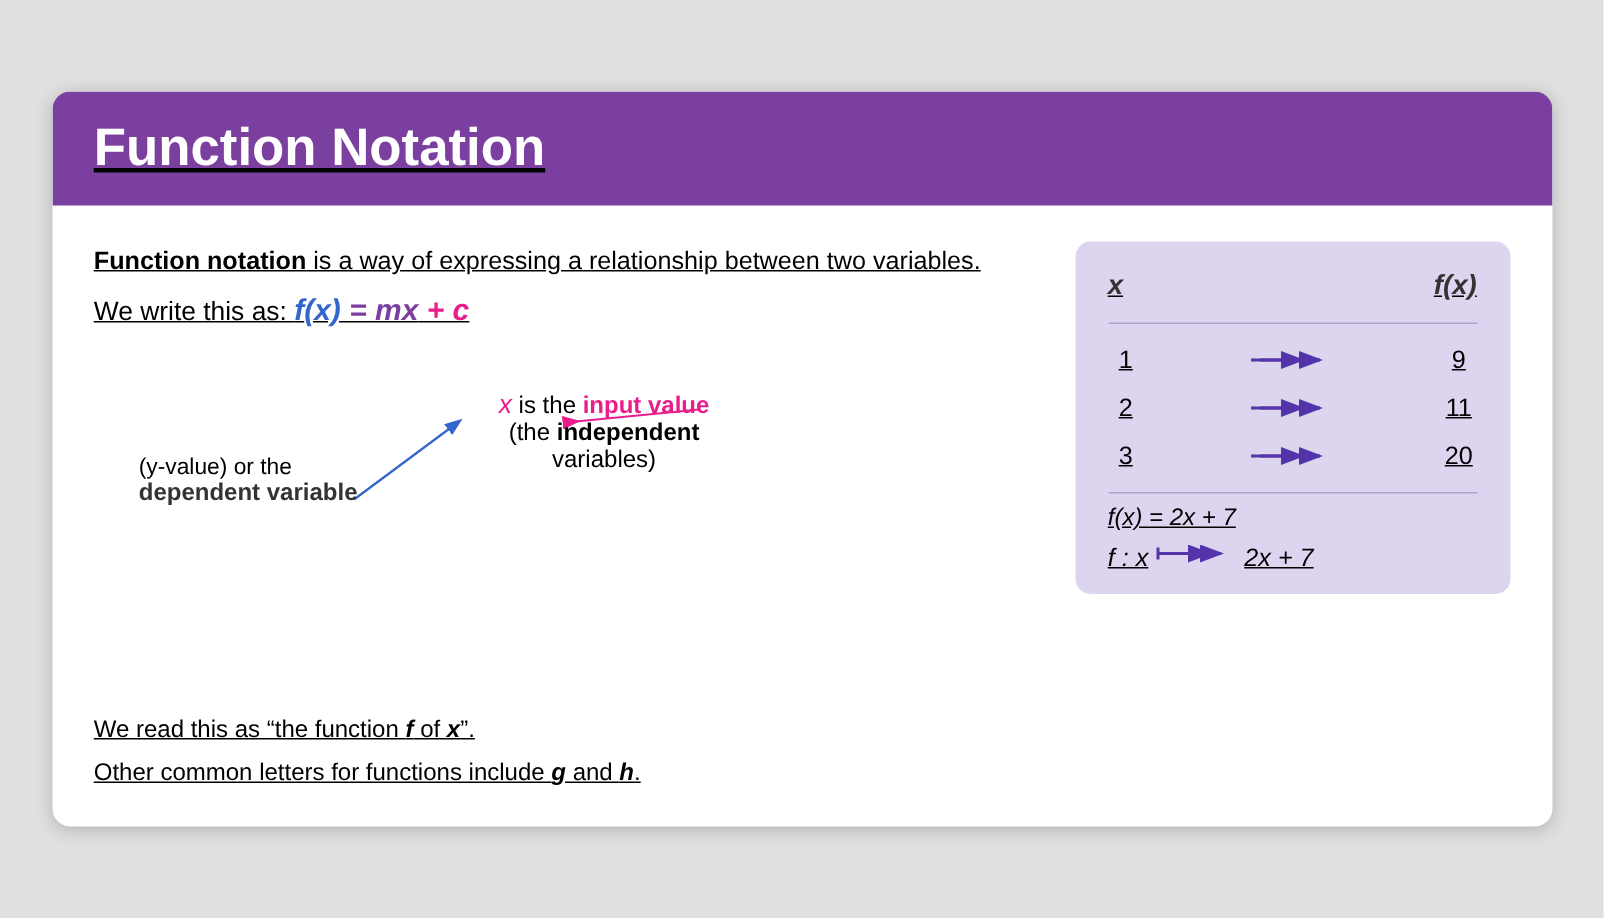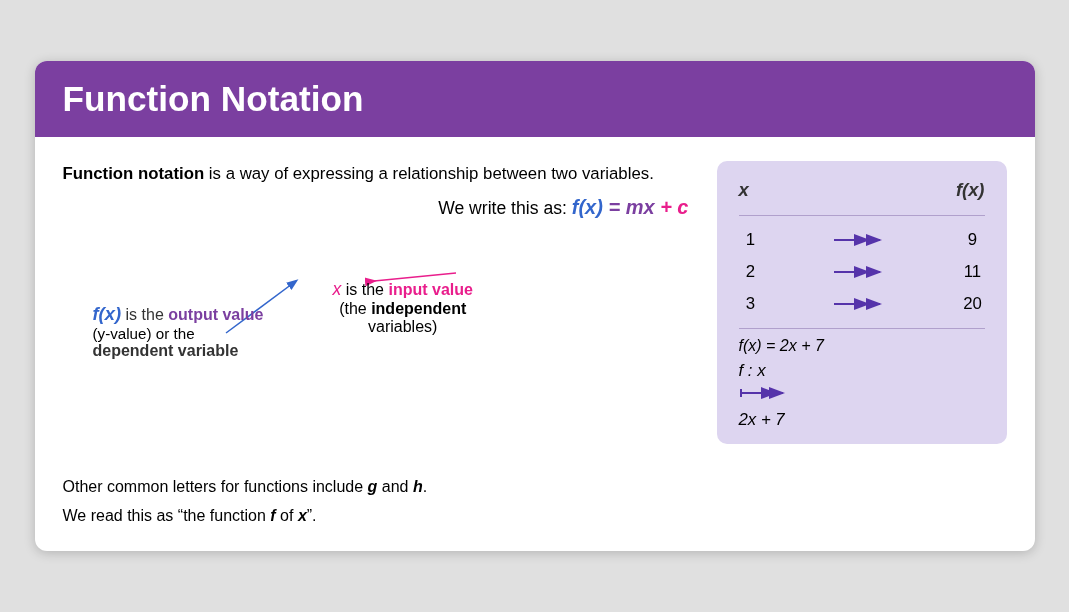--- a/index.html
+++ b/index.html
@@ -10,50 +10,50 @@
       align-items: center;
       min-height: 100vh;
       font-family: Arial, sans-serif;
     }
     .card {
       background: #fff;
       border-radius: 12px;
       overflow: hidden;
       width: 1000px;
       box-shadow: 0 2px 12px rgba(0,0,0,0.2);
+      text-decoration: underline;
     }
     .header {
       background: #7b3fa0;
       padding: 18px 28px;
     }
     .header h1 {
       color: #fff;
       font-size: 2.2rem;
       font-weight: 700;
     }
     .content {
       padding: 24px 28px 20px 28px;
       display: flex;
-      gap: 28px;
+      gap: 8px;
     }
     .left {
       flex: 1;
     }
     .intro-text {
       font-size: 1.05rem;
       margin-bottom: 8px;
       line-height: 1.6;
     }
     .intro-text strong {
       font-weight: 700;
     }
     .formula-line {
       font-size: 1.1rem;
       margin-bottom: 24px;
-      text-align: right;
     }
     .formula-line .formula {
       font-style: italic;
       font-weight: 700;
       color: #7b3fa0;
       font-size: 1.25rem;
     }
     .annotations-area {
       position: relative;
       height: 220px;
@@ -76,21 +76,21 @@
       font-weight: 700;
       color: #7b3fa0;
     }
     .output-label .sub-text {
       font-size: 0.95rem;
       color: #000000;
     }
     .input-label {
       position: absolute;
       left: 270px;
-      top: 36px;
+      top: 16px;
       text-align: center;
       font-size: 1.0rem;
     }
     .input-label .x-pink {
       color: #e91e8c;
       font-style: italic;
       font-size: 1.1rem;
     }
     .input-label .input-word {
       color: #e91e8c;
@@ -168,25 +168,25 @@
       margin: 8px 0;
     }
     .formula-row {
       text-align: left;
       font-style: italic;
       font-size: 1.0rem;
       margin: 6px 0;
     }
     .mapping-row {
       display: flex;
+      align-items: center;
       font-style: italic;
       font-size: 1.05rem;
       margin-top: 6px;
       gap: 4px;
-      flex-direction: column;
     }
     .logo-area {
       display: flex;
       align-items: center;
       justify-content: flex-end;
       margin-top: 10px;
       gap: 8px;
     }
     .logo-circles {
       width: 36px;
@@ -234,38 +234,37 @@
               <path d="M0,3 L8,0 L8,6 z" fill="#e91e8c"></path>
             </marker>
           </defs>
 
           <line x1="100" y1="90" x2="170" y2="38" stroke="#3366cc" stroke-width="1.5" marker-end="url(#arrowhead-blue)"></line>
 
           <line x1="330" y1="30" x2="248" y2="38" stroke="#e91e8c" stroke-width="1.5" marker-end="url(#arrowhead-pink)"></line>
         </svg>
 
         <div class="output-label">
-          <div><span class="fx-blue">f(x)</span><span> is the </span><span class="output-word">output value</span></div>
           <div class="sub-text">(y-value) or the</div>
           <div><strong>dependent variable</strong></div>
         </div>
 
         <div class="input-label">
           <div><span class="x-pink">x</span><span> is the </span><span class="input-word">input value</span></div>
           <div>(the <span class="indep-word">independent</span></div>
           <div>variables)</div>
         </div>
       </div>
 
       <div class="bottom-text">
         <div>
+          <span>We read this as “the function </span><span class="italic-bold">f</span><span> of </span><span class="italic-bold">x</span><span>”.</span>
+        </div>
+        <div>
           <span>Other common letters for functions include </span><span class="italic-bold">g</span><span> and </span><span class="italic-bold">h</span><span>.</span>
-        </div>
-        <div>
-          <span>We read this as “the function </span><span class="italic-bold">f</span><span> of </span><span class="italic-bold">x</span><span>”.</span>
         </div>
       </div>
     </div>
 
     <div class="right">
       <div class="function-table">
         <div class="table-header">
           <span class="col-x">x</span>
           <span class="col-fx">f(x)</span>
         </div>

